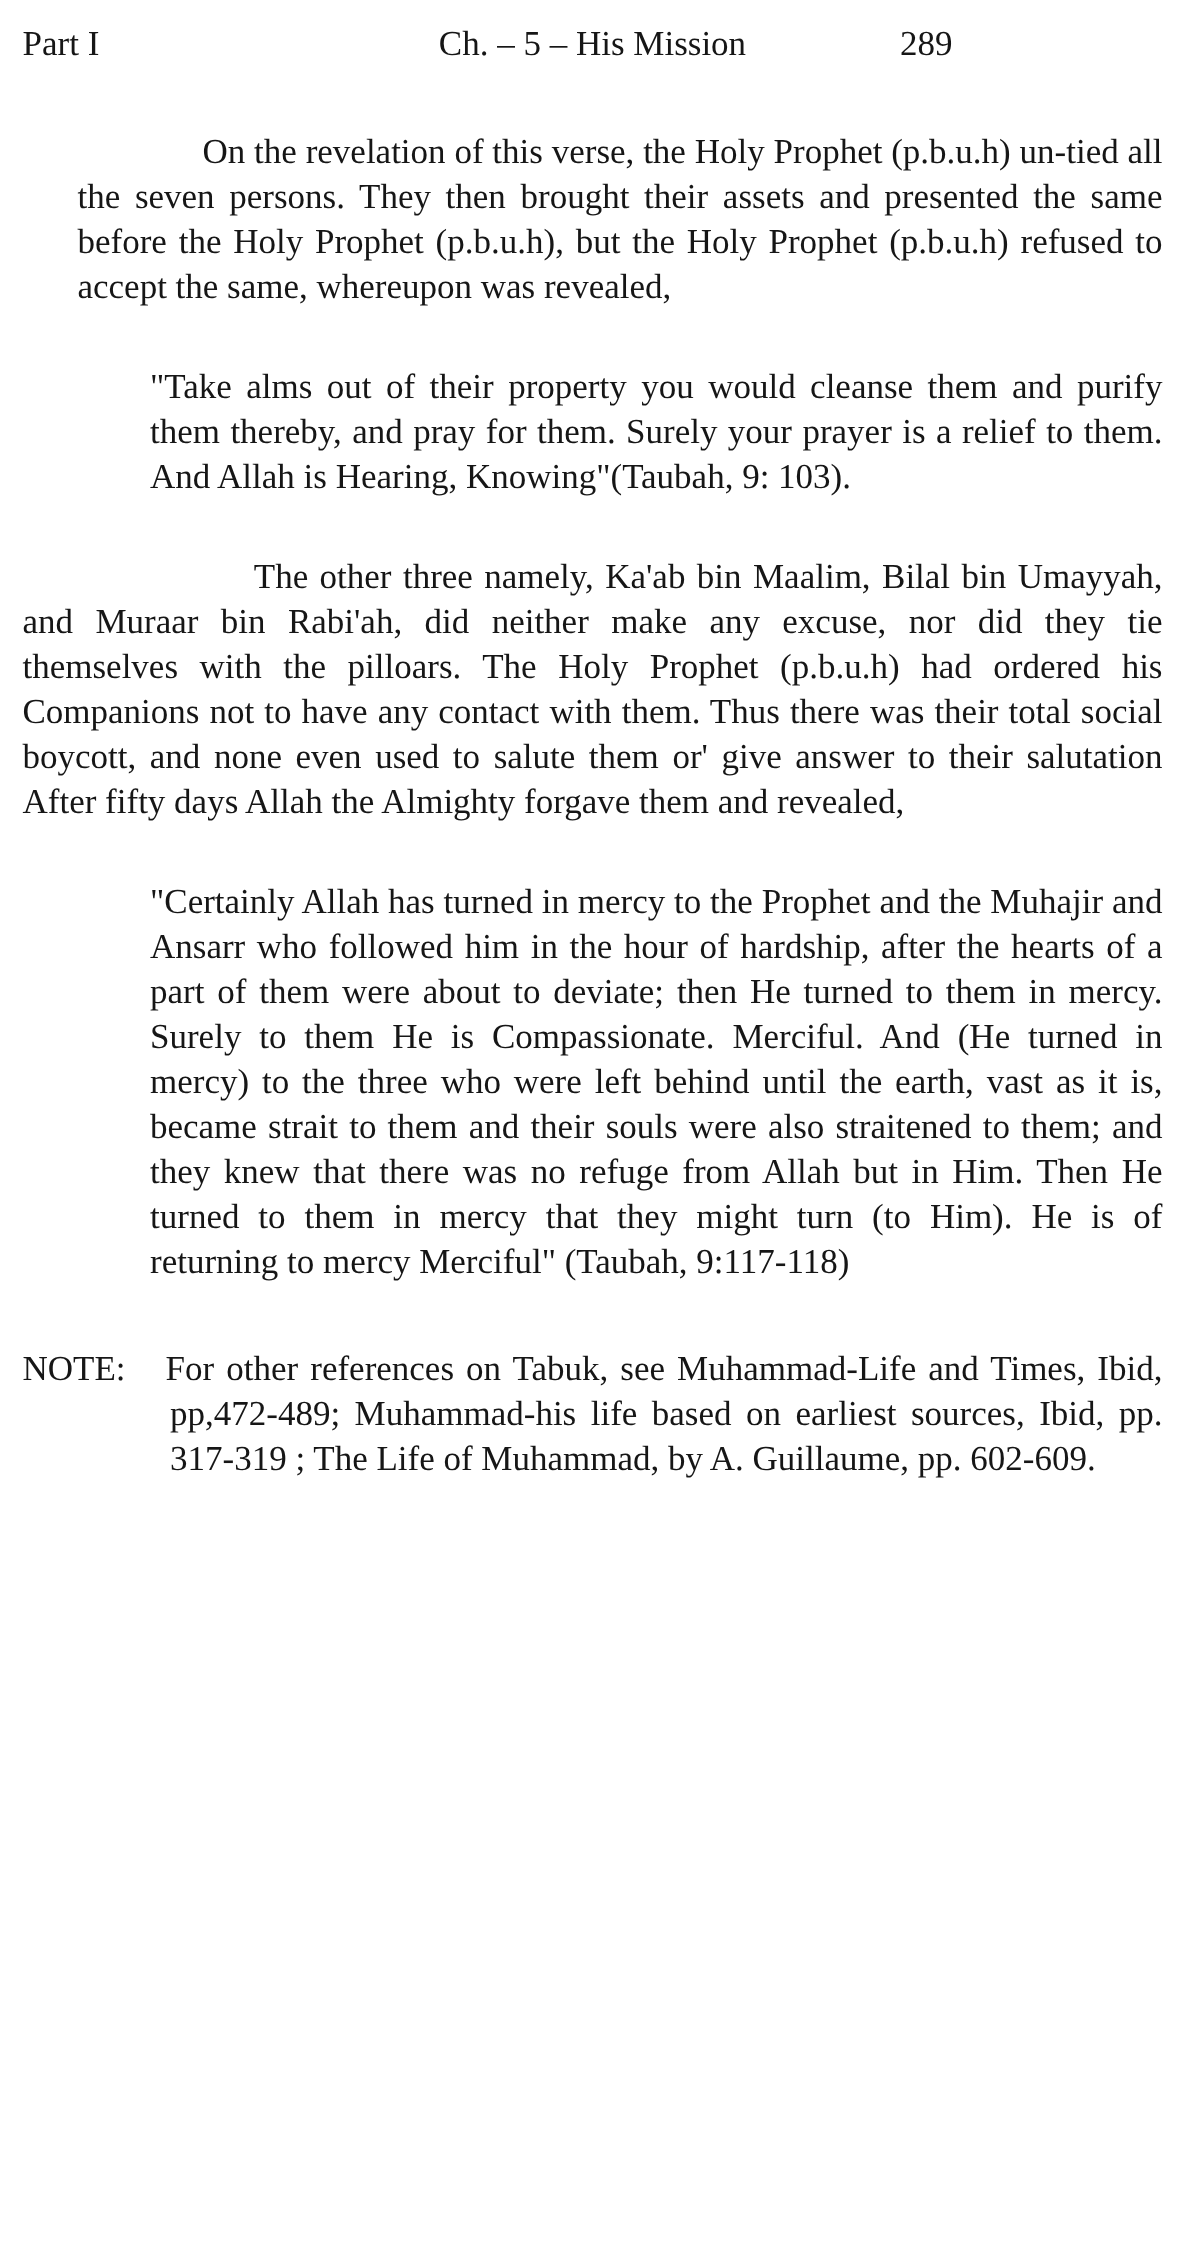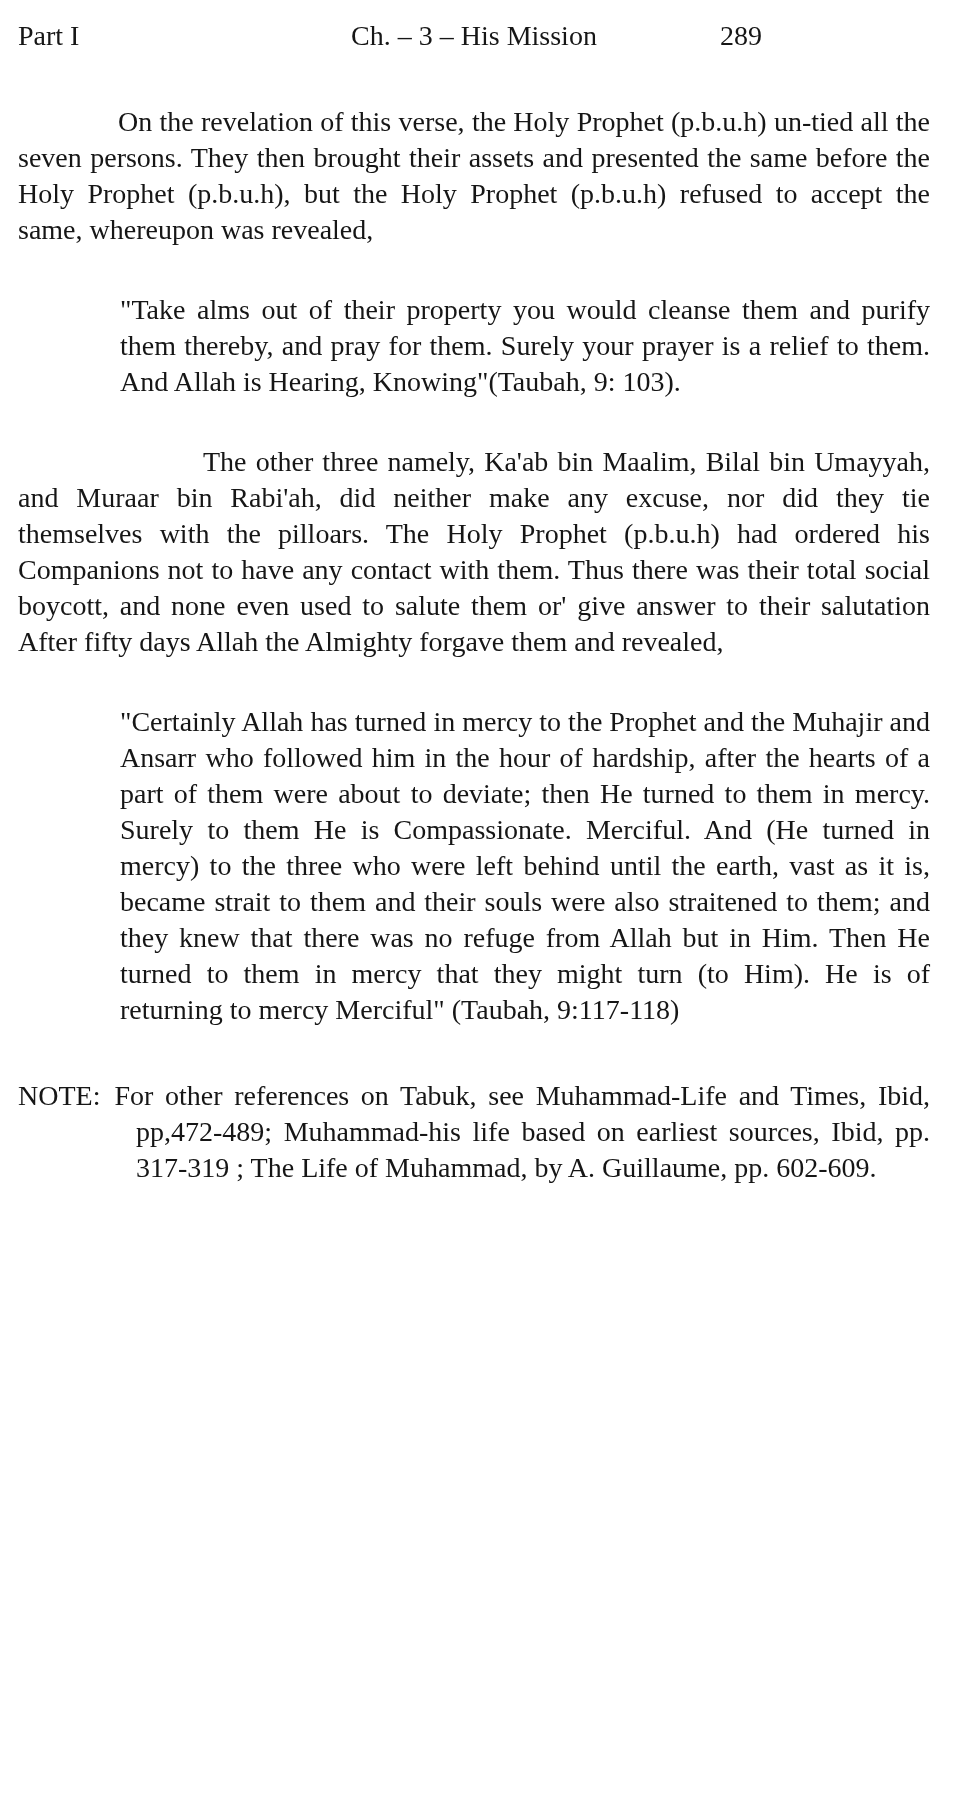--- a/index.html
+++ b/index.html
@@ -35,45 +35,45 @@
     text-align: center;
   }
   .header .h-right {
     width: 210px;
     text-align: left;
   }
   p.body {
     margin: 0;
     text-align: justify;
   }
-  p.indent1 { text-indent: 100px; }
+  p.indent1 { text-indent: 100px; margin-left: 44px; }
   p.indent2 { text-indent: 185px; margin-top: 13px; }
   blockquote.quote {
     margin: 44px 0 44px 102px;
     padding: 0;
     text-align: justify;
   }
   p.note {
     margin: 50px 0 0 0;
     padding-left: 118px;
     text-indent: -118px;
     text-align: justify;
   }
   .note-label {
-    margin-right: 14px;
+    margin-right: 32px;
   }
 </style>
 </head>
 <body>
 
 <div class="page">
 
   <div class="header">
     <span class="h-left">Part I</span>
-    <span class="h-center">Ch. – 3 – His Mission</span>
+    <span class="h-center">Ch. – 5 – His Mission</span>
     <span class="h-right">289</span>
   </div>
 
   <p class="body indent1">On the revelation of this verse, the Holy Prophet (p.b.u.h) un-tied all the seven persons. They then brought their assets and presented the same before the Holy Prophet (p.b.u.h), but the Holy Prophet (p.b.u.h) refused to accept the same, whereupon was revealed,</p>
 
   <blockquote class="quote">"Take alms out of their property you would cleanse them and purify them thereby, and pray for them. Surely your prayer is a relief to them. And Allah is Hearing, Knowing"(Taubah, 9: 103).</blockquote>
 
   <p class="body indent2">The other three namely, Ka'ab bin Maalim, Bilal bin Umayyah, and Muraar bin Rabi'ah, did neither make any excuse, nor did they tie themselves with the pilloars. The Holy Prophet (p.b.u.h) had ordered his Companions not to have any contact with them. Thus there was their total social boycott, and none even used to salute them or' give answer to their salutation After fifty days Allah the Almighty forgave them and revealed,</p>
 
   <blockquote class="quote">"Certainly Allah has turned in mercy to the Prophet and the Muhajir and Ansarr who followed him in the hour of hardship, after the hearts of a part of them were about to deviate; then He turned to them in mercy. Surely to them He is Compassionate. Merciful. And (He turned in mercy) to the three who were left behind until the earth, vast as it is, became strait to them and their souls were also straitened to them; and they knew that there was no refuge from Allah but in Him. Then He turned to them in mercy that they might turn (to Him). He is of returning to mercy Merciful" (Taubah, 9:117-118)</blockquote>

